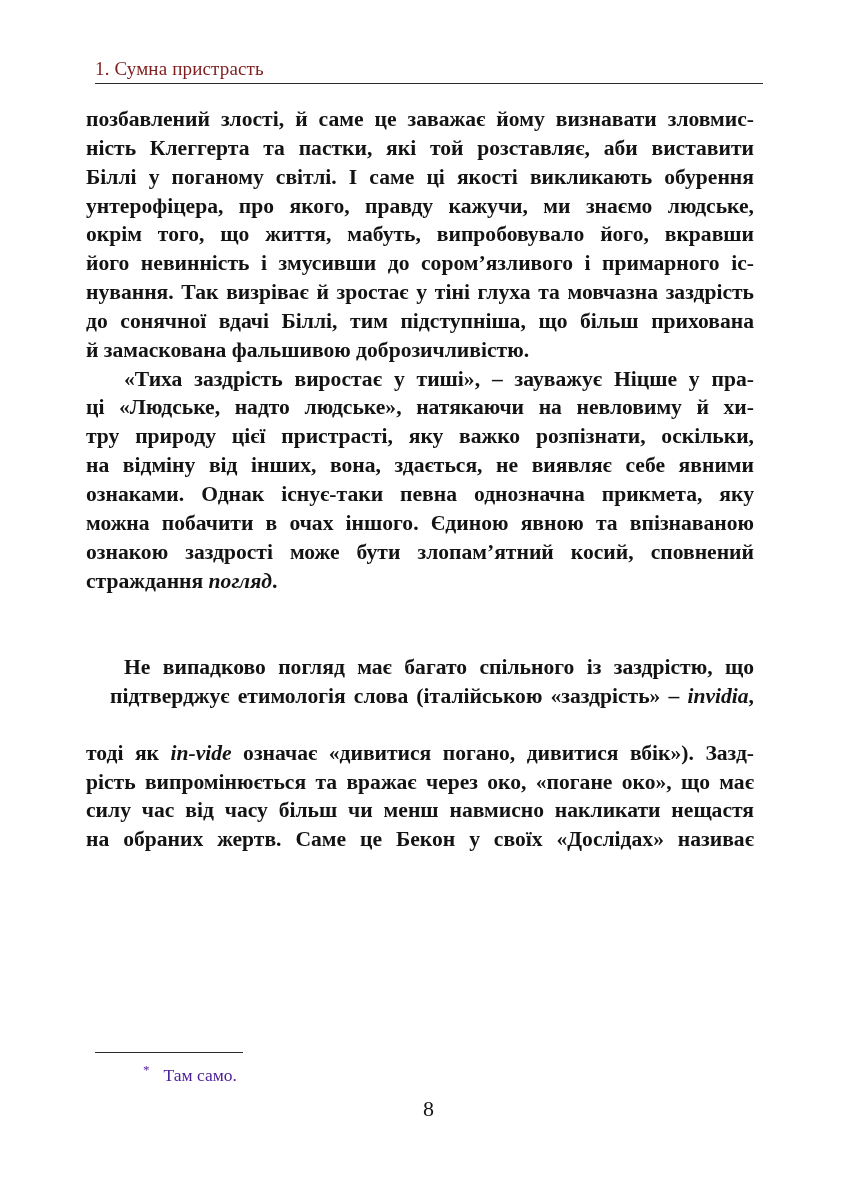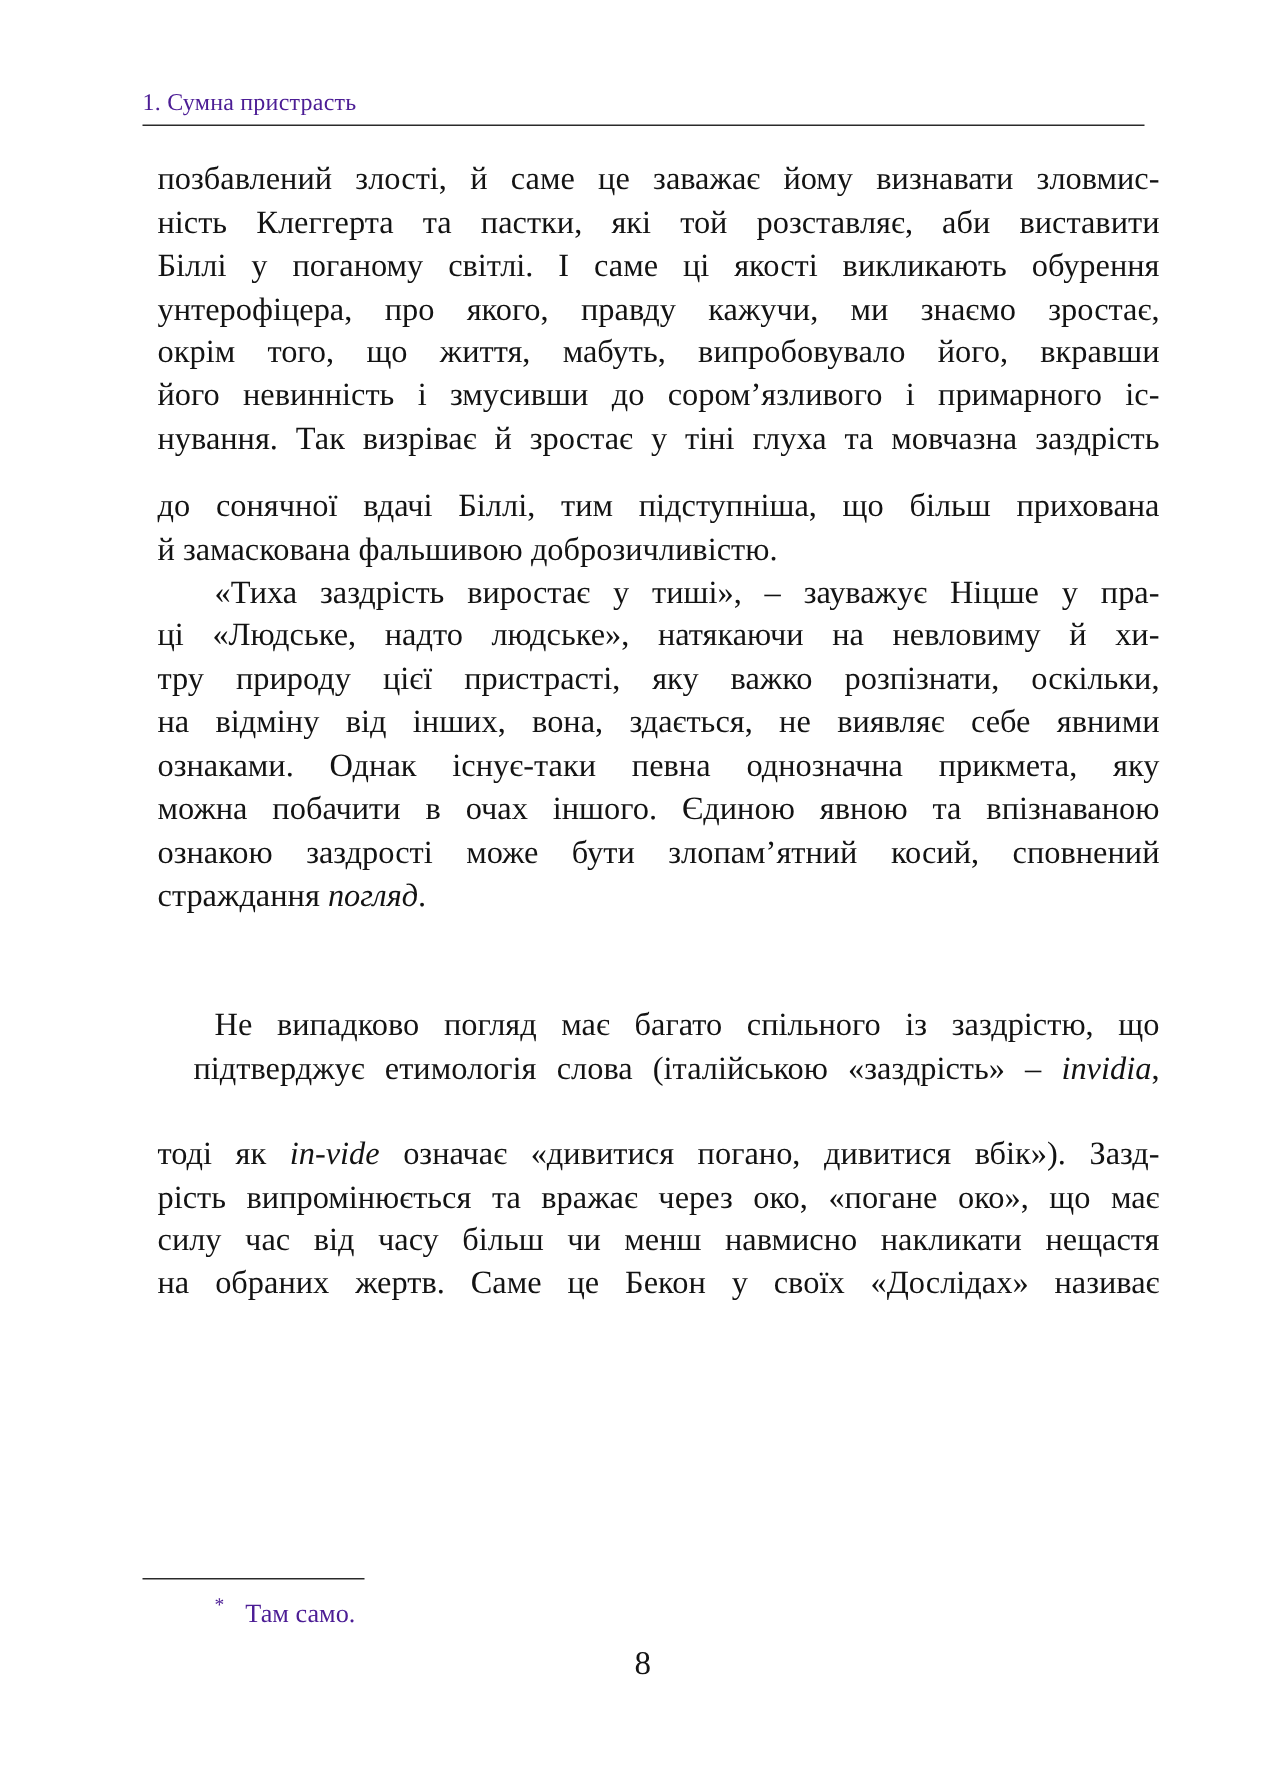--- a/index.html
+++ b/index.html
@@ -26,39 +26,40 @@
   }
 
   
   .running-head {
     position: absolute;
     left: 95px;
     top: 57px;
     width: 668px;
   }
   .running-head .rh-text {
-    font-size: 16px;
+    font-size: 19px;
     line-height: 24px;
     letter-spacing: 0.15px;
-    color: #4c1d95;
+    color: #7f1d1d;
     white-space: nowrap;
   }
   .running-head .rh-rule {
     margin-top: 2px;
     height: 1px;
     width: 668px;
     background: #2a2a2a;
   }
 
   
   .textblock {
     position: absolute;
-    left: 105px;
+    left: 86px;
     top: 105px;
     width: 668px;
+    font-weight: bold;
   }
 
   
   .sline {
     font-size: 21.6px;
     line-height: 28.85px;
     color: #131313;
     text-align: justify;
     text-align-last: justify;
     white-space: nowrap;
@@ -133,25 +134,25 @@
     <div class="rh-text">1. Сумна пристрасть</div>
     <div class="rh-rule"></div>
   </div>
 
   <div class="textblock">
 
     <div>
       <div class="sline" style="word-spacing: 0px;">позбавлений злості, й саме це заважає йому визнавати зловмис-</div>
       <div class="sline" style="word-spacing: 0px;">ність Клеггерта та пастки, які той розставляє, аби виставити</div>
       <div class="sline" style="word-spacing: 0px;">Біллі у поганому світлі. І саме ці якості викликають обурення</div>
-      <div class="sline" style="word-spacing: 0px;">унтерофіцера, про якого, правду кажучи, ми знаємо зростає,</div>
+      <div class="sline" style="word-spacing: 0px;">унтерофіцера, про якого, правду кажучи, ми знаємо людське,</div>
       <div class="sline" style="word-spacing: 0px;">окрім того, що життя, мабуть, випробовувало його, вкравши</div>
       <div class="sline" style="word-spacing: 0px;">його невинність і змусивши до сором’язливого і примарного іс-</div>
       <div class="sline" style="word-spacing: 0px;">нування. Так визріває й зростає у тіні глуха та мовчазна заздрість</div>
-      <div class="sline" style="word-spacing: 0px; margin-top: 16px;">до сонячної вдачі Біллі, тим підступніша, що більш прихована</div>
+      <div class="sline" style="word-spacing: 0px;">до сонячної вдачі Біллі, тим підступніша, що більш прихована</div>
       <div class="sline flush">й замаскована фальшивою доброзичливістю.</div>
     </div>
 
     <div>
       <div class="sline" style="text-indent: 38px; word-spacing: 0px;">«Тиха заздрість виростає у тиші», – зауважує Ніцше у пра-</div>
       <div class="sline" style="word-spacing: 0px;">ці «Людське, надто людське», натякаючи на невловиму й хи-</div>
       <div class="sline" style="word-spacing: 0px;">тру природу цієї пристрасті, яку важко розпізнати, оскільки,</div>
       <div class="sline" style="word-spacing: 0px;">на відміну від інших, вона, здається, не виявляє себе явними</div>
       <div class="sline" style="word-spacing: 0px;">ознаками. Однак існує-таки певна однозначна прикмета, яку</div>
       <div class="sline" style="word-spacing: 0px;">можна побачити в очах іншого. Єдиною явною та впізнаваною</div>

